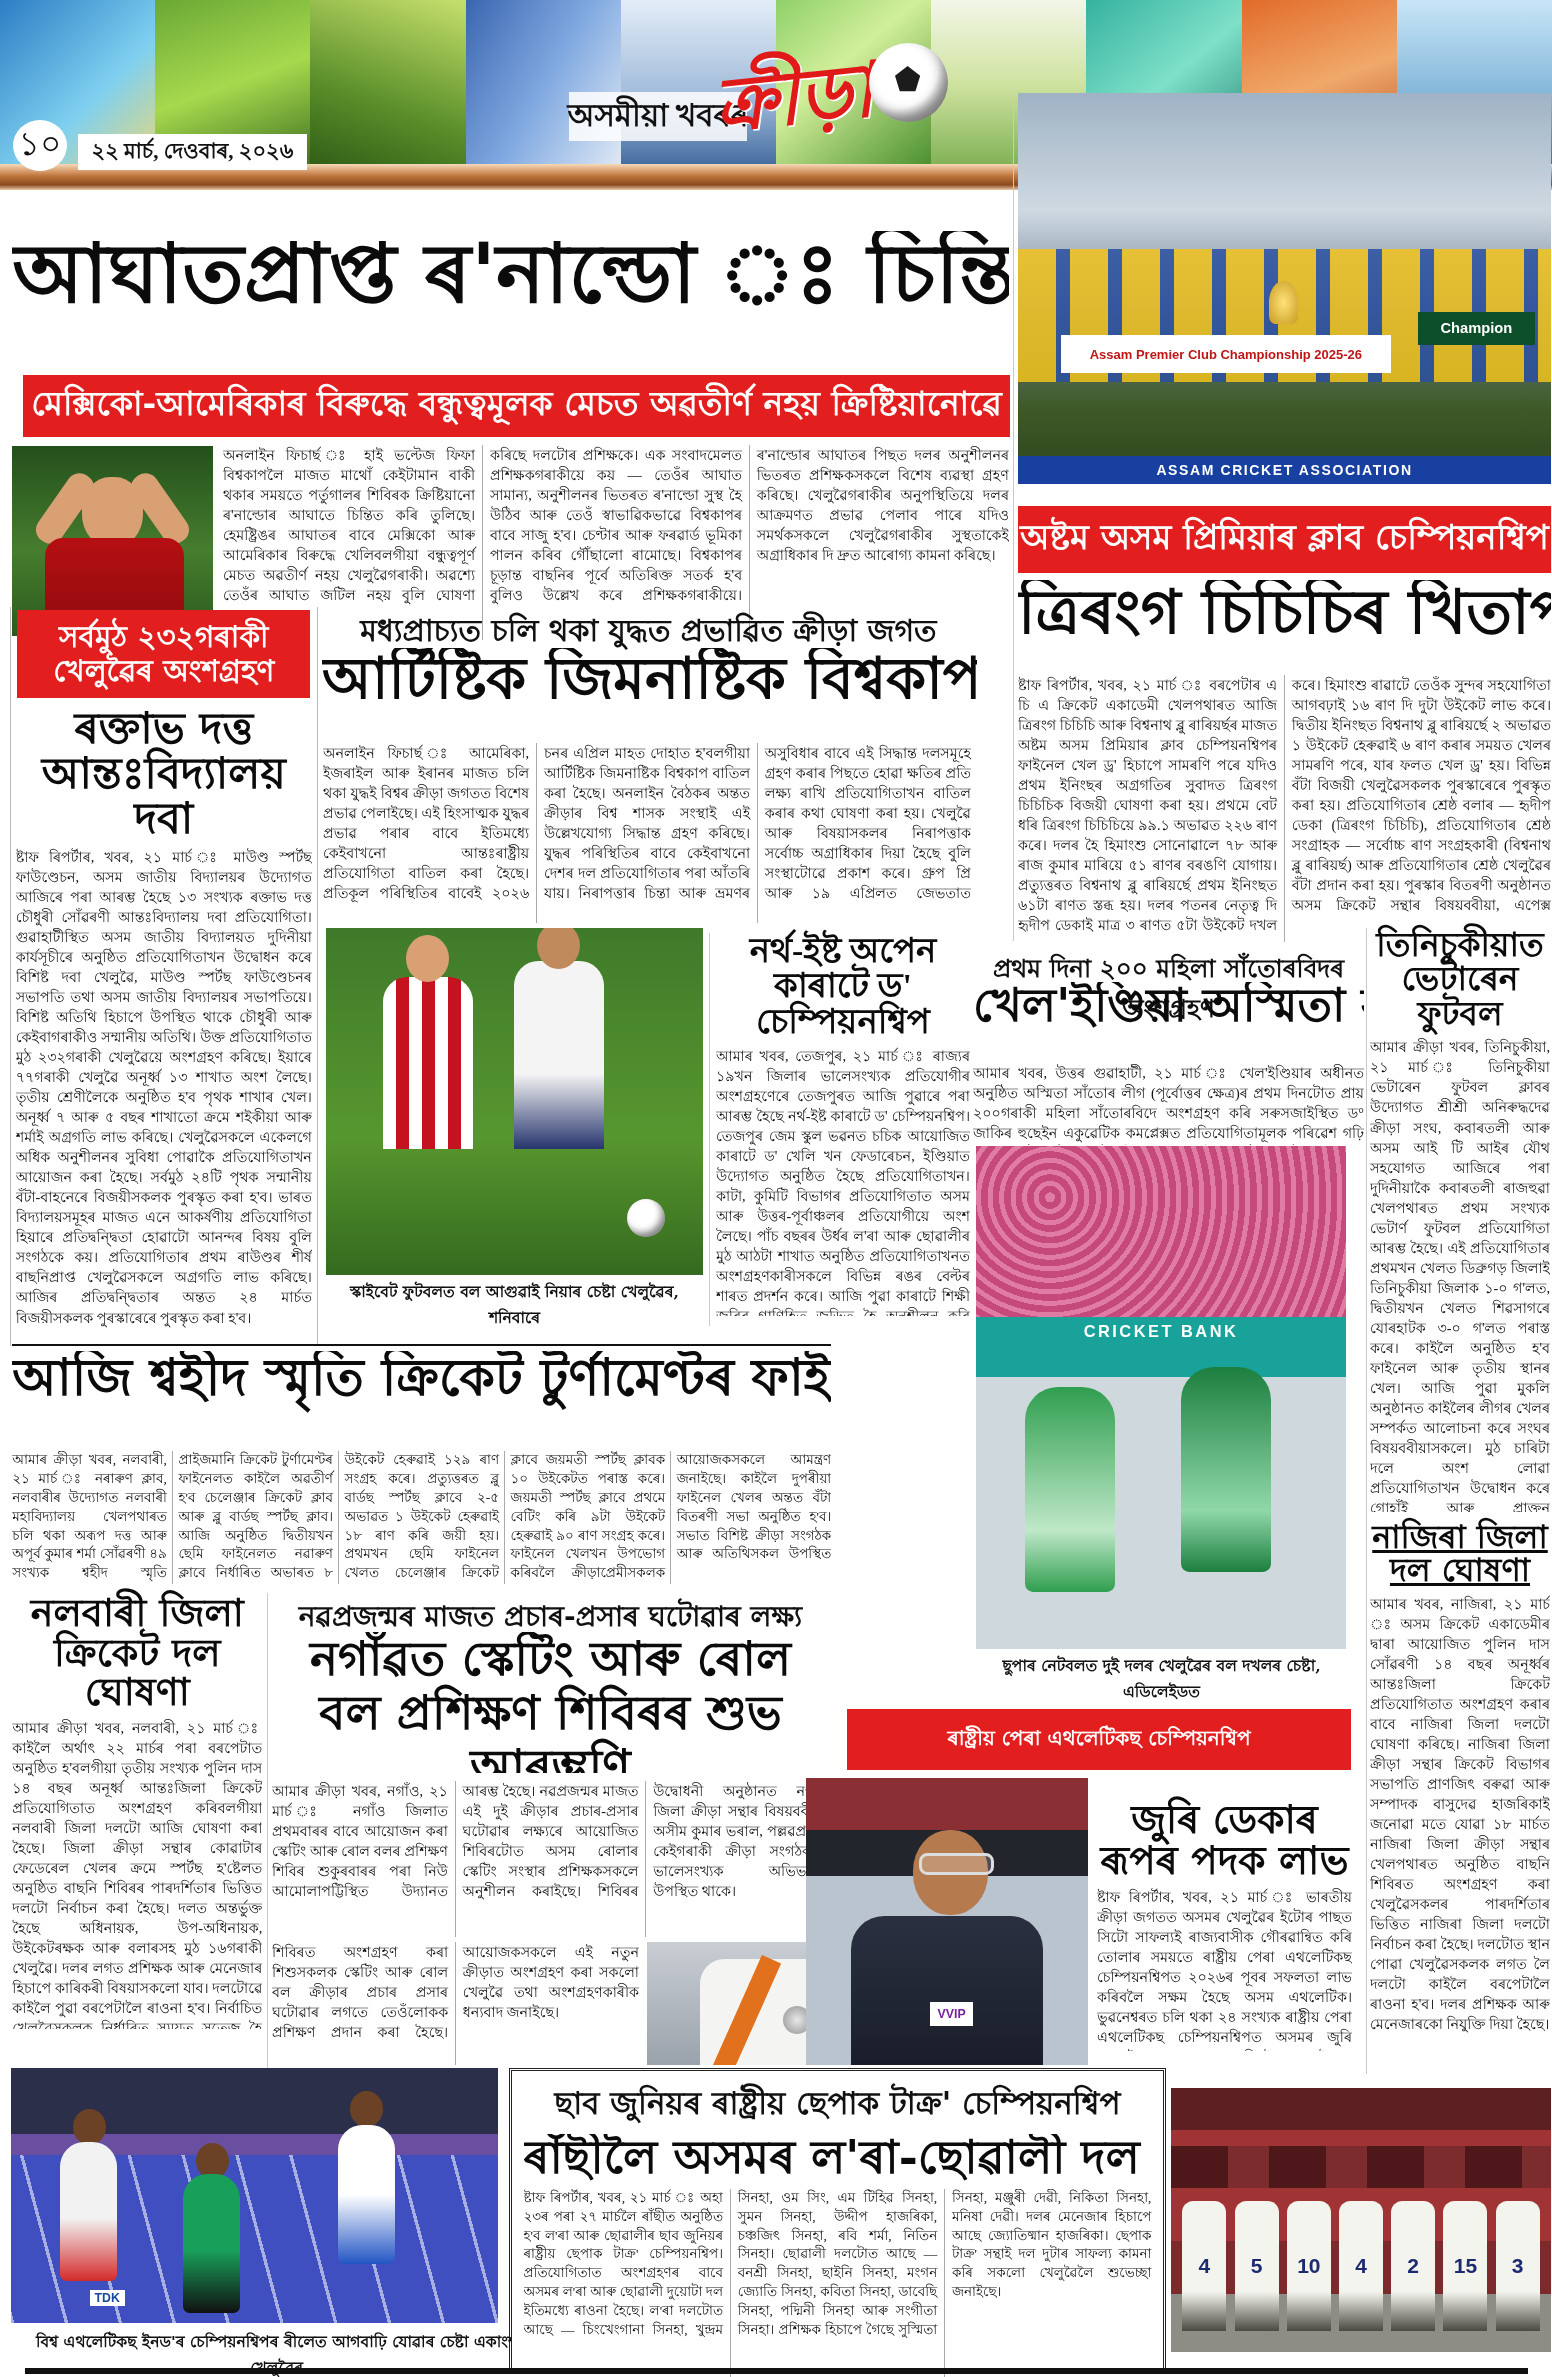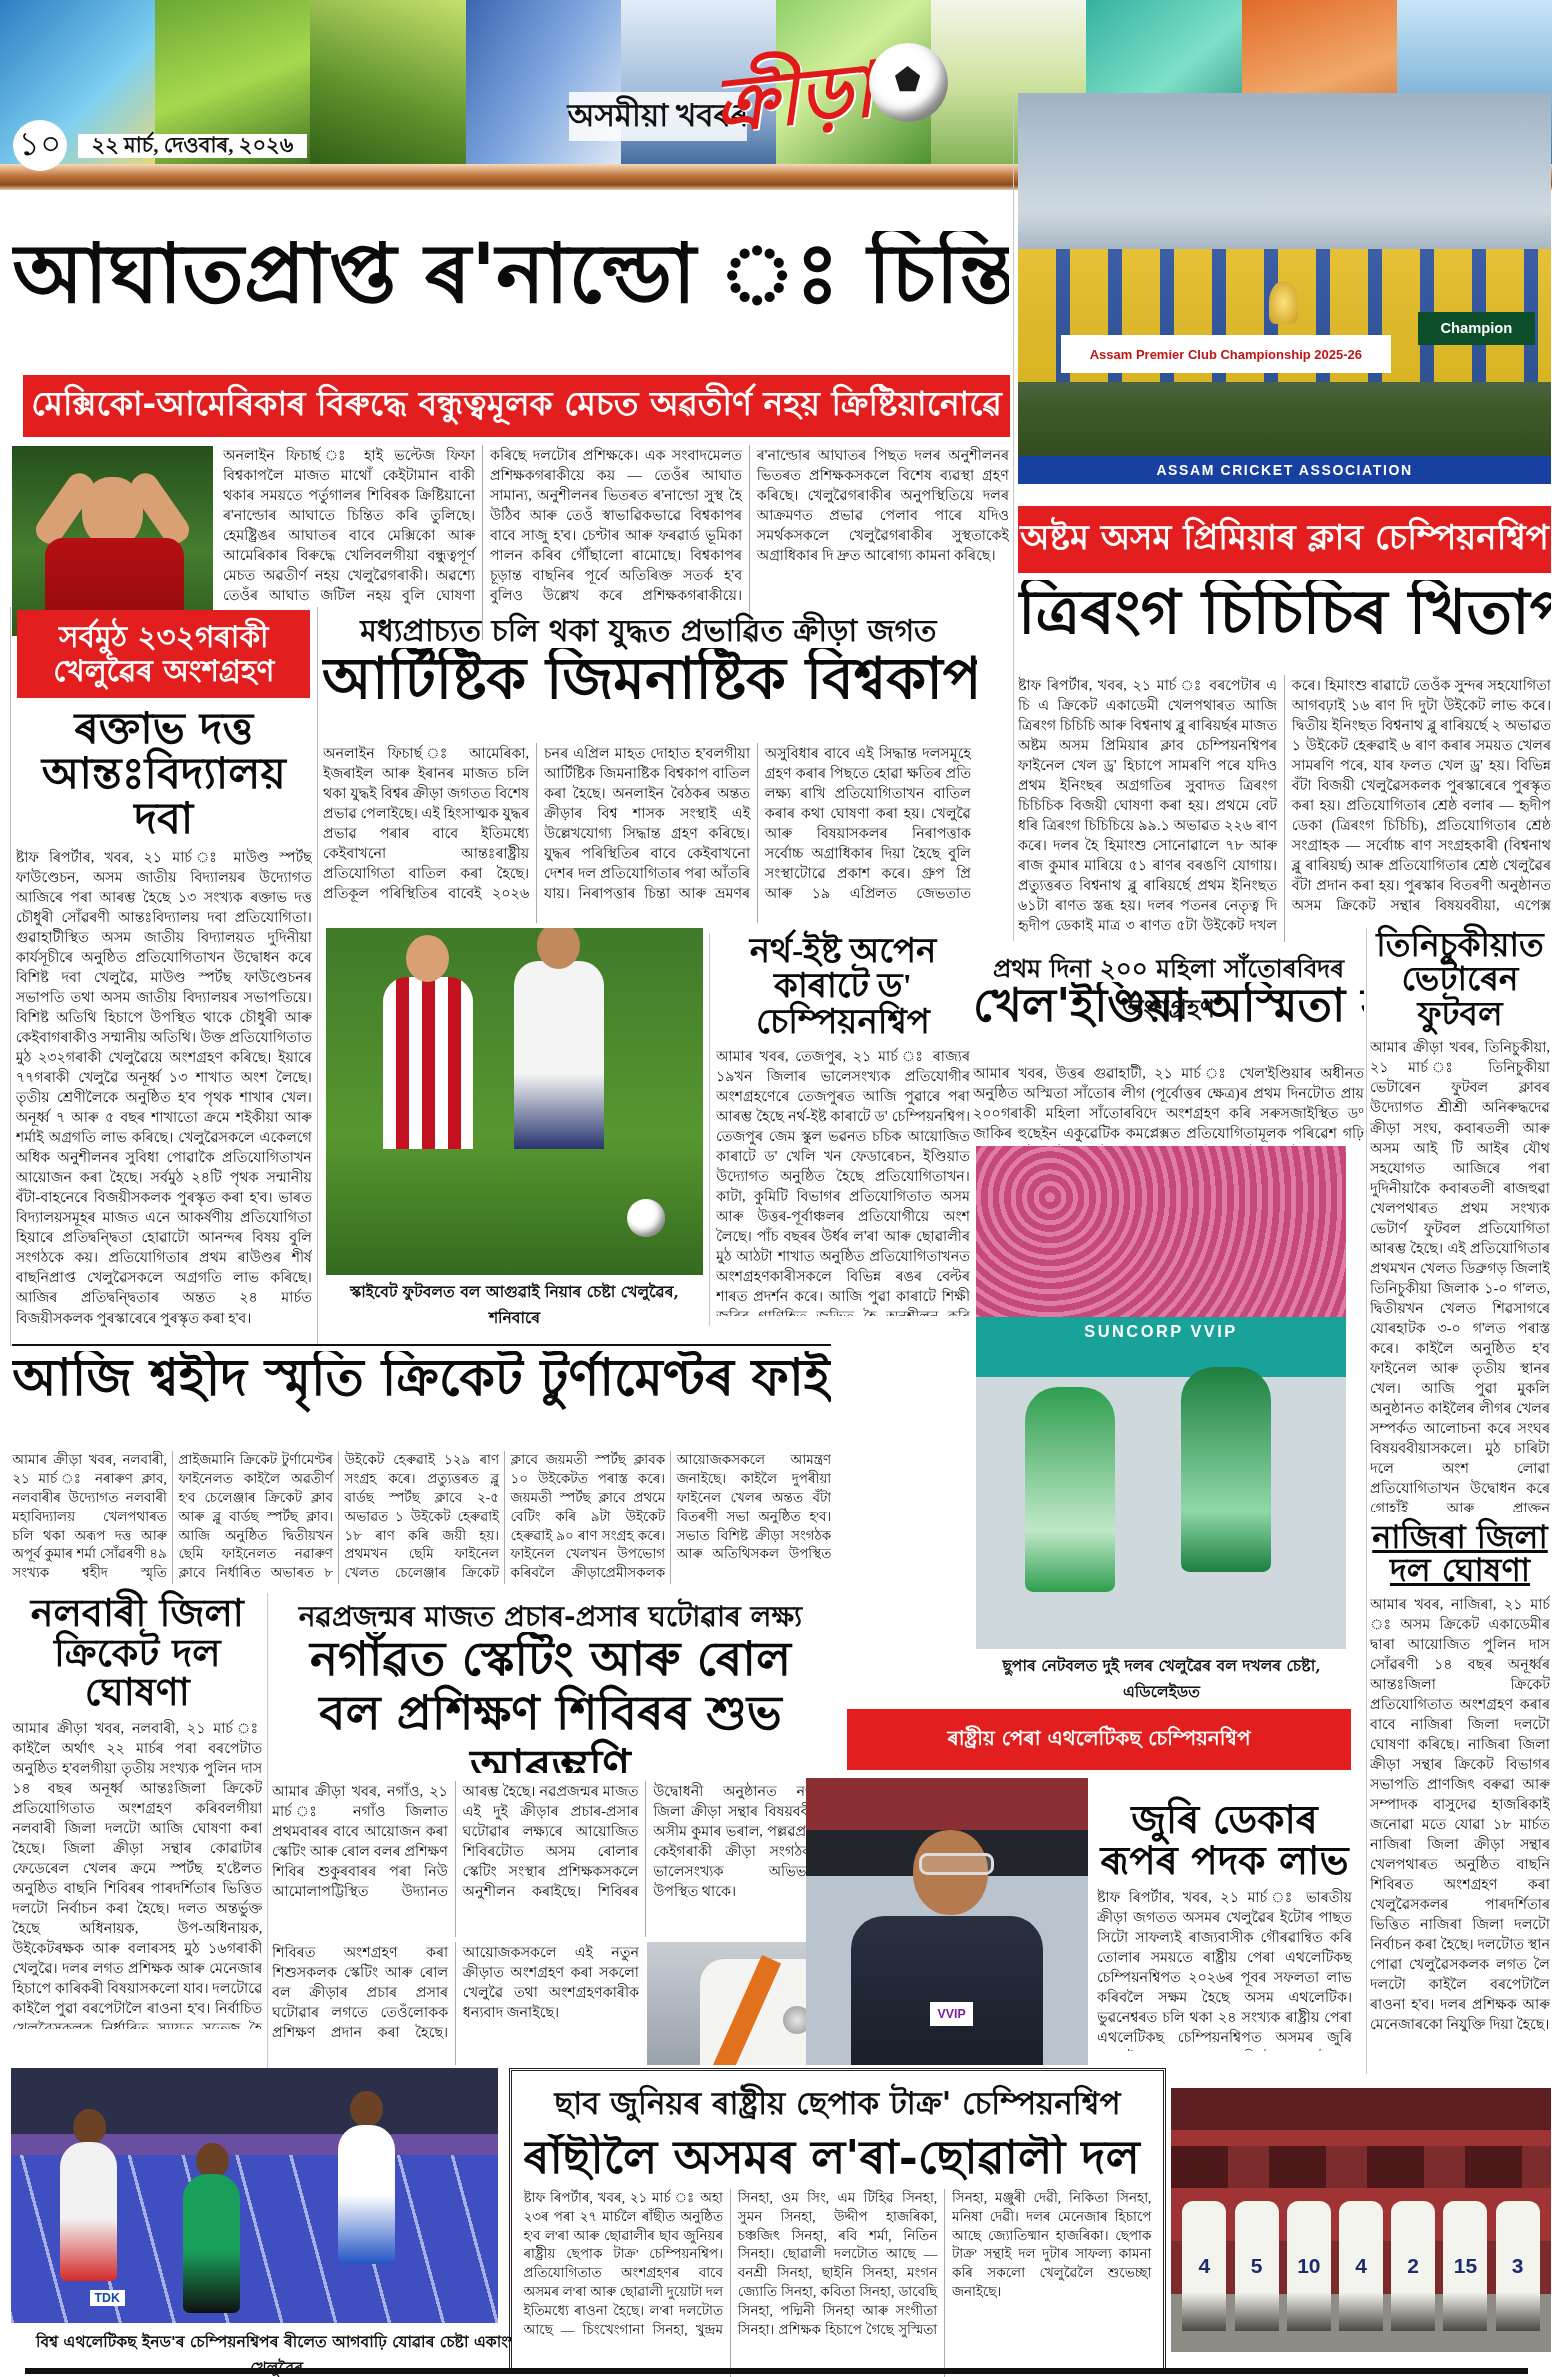--- a/index.html
+++ b/index.html
@@ -16,21 +16,21 @@
   .mcell:nth-child(5){background:linear-gradient(180deg,#e3edf7,#9db8d8 60%,#41699e);}
   .mcell:nth-child(6){background:linear-gradient(140deg,#8fd06a,#d2ef9a 40%,#4a8f2f);}
   .mcell:nth-child(7){background:linear-gradient(180deg,#f3f6e8,#cfe3a0 50%,#7fb054);}
   .mcell:nth-child(8){background:linear-gradient(140deg,#35b2a0,#7fe0c8 50%,#1f7f6f);}
   .mcell:nth-child(9){background:linear-gradient(160deg,#e26b2a,#f0a96a 50%,#b2491a);}
   .mcell:nth-child(10){background:linear-gradient(180deg,#c8e6f7,#7fb3d8 60%,#3c6f9e);}
   .mstrip{left:0;top:164px;width:1552px;height:26px;
           background:linear-gradient(180deg,#f7d9b8,#c1773f 45%,#8a4a1d 80%,#e9c9a8);}
   .pagenum{left:13px;top:120px;width:54px;height:51px;background:#fff;border-radius:50%;
            display:flex;align-items:center;justify-content:center;font-size:33px;font-weight:normal;}
-  .datebox{left:78px;top:134px;width:229px;height:24px;background:#fff;display:flex;
+  .datebox{left:78px;top:134px;width:229px;height:36px;background:#fff;display:flex;
            align-items:center;justify-content:center;font-size:21px;font-weight:bold;}
   .logobox{left:569px;top:92px;width:178px;height:49px;background:rgba(255,255,255,.85);
            display:flex;align-items:center;justify-content:center;font-size:31px;font-weight:bold;
            white-space:nowrap;}
   .logoscript{left:714px;top:39px;width:172px;height:115px;color:#e01919;font-size:75px;
               font-weight:bold;font-style:italic;transform:rotate(-6deg);
               text-shadow:1.6px 1.6px 0 #fff;}
   .mball{left:869px;top:43px;width:79px;height:79px;border-radius:50%;
          background:radial-gradient(circle at 35% 30%,#ffffff 55%,#cfcfcf 70%,#9a9a9a);
          box-shadow:inset -6.5px -8.2px 11.5px rgba(0,0,0,.35);}
@@ -191,21 +191,21 @@
   <div class="abs" style="left:716px;top:933px;width:254px;">
     <div class="hl ctr" style="font-size:34px;font-family:Liberation Serif, serif;">নৰ্থ-ইষ্ট অপেন কাৰাটে ড' চেম্পিয়নশ্বিপ</div>
     <div class="body" style="height:270px;margin-top:6.5px;">আমাৰ খবৰ, তেজপুৰ, ২১ মাৰ্চ ঃ ৰাজ্যৰ ১৯খন জিলাৰ ভালেসংখ্যক প্ৰতিযোগীৰ অংশগ্ৰহণেৰে তেজপুৰত আজি পুৱাৰে পৰা আৰম্ভ হৈছে নৰ্থ-ইষ্ট কাৰাটে ড' চেম্পিয়নশ্বিপ। তেজপুৰ জেম স্কুল ভৱনত চচিক আয়োজিত কাৰাটে ড' খেলি খন ফেডাৰেচন, ইণ্ডিয়াত উদ্যোগত অনুষ্ঠিত হৈছে প্ৰতিযোগিতাখন। কাটা, কুমিটি বিভাগৰ প্ৰতিযোগিতাত অসম আৰু উত্তৰ-পূৰ্বাঞ্চলৰ প্ৰতিযোগীয়ে অংশ লৈছে। পাঁচ বছৰৰ উৰ্ধৰ ল'ৰা আৰু ছোৱালীৰ মুঠ আঠটা শাখাত অনুষ্ঠিত প্ৰতিযোগিতাখনত অংশগ্ৰহণকাৰীসকলে বিভিন্ন ৰঙৰ বেল্টৰ শাৰত প্ৰদৰ্শন কৰে। আজি পুৱা কাৰাটে শিক্ষী জুৰিৰ গাণিহিত জড়িত হৈ অনুশীলন কৰি প্ৰতিযোগিতাখনত শুভেচ্ছা জনায় বিশিষ্ট অতিথিসকলে। বিজয়ীসকলক ট্ৰফী, মেডেল আৰু মানপত্ৰ প্ৰদান কৰা হ'ব। সন্ধিয়ালৈ চলা প্ৰতিযোগিতাৰ অন্তত বঁটা বিতৰণী সভা অনুষ্ঠিত হ'ব।</div>
   </div>
 
   <div class="abs kicker" style="left:973px;top:950px;width:391px;font-size:24.6px;">প্ৰথম দিনা ২০০ মহিলা সাঁতোৰবিদৰ অংশগ্ৰহণ</div>
   <div class="abs hl ctr" style="left:973px;top:982px;width:391px;height:75px;font-size:46px;white-space:nowrap;overflow:hidden;">খেল'ইণ্ডিয়া অস্মিতা সাঁতোৰ লীগ</div>
   <div class="abs body" style="left:973px;top:1063px;width:391px;height:82px;">আমাৰ খবৰ, উত্তৰ গুৱাহাটী, ২১ মাৰ্চ ঃ খেল'ইণ্ডিয়াৰ অধীনত অনুষ্ঠিত অস্মিতা সাঁতোৰ লীগ (পূৰ্বোত্তৰ ক্ষেত্ৰ)ৰ প্ৰথম দিনটোত প্ৰায় ২০০গৰাকী মহিলা সাঁতোৰবিদে অংশগ্ৰহণ কৰি সৰুসজাইস্থিত ড° জাকিৰ হুছেইন একুৱেটিক কমপ্লেক্সত প্ৰতিযোগিতামূলক পৰিৱেশ গঢ়ি তোলে। মুঠ ৪০টা ইভেণ্টৰ ভিতৰত প্ৰথম দিনা ২০টা ইভেণ্ট সফলভাৱে সম্পন্ন কৰা হয়। অসম সাঁতোৰ সংস্থাৰ প্ৰচাৰ সচিব মুকুটেশ্বৰ গোস্বামীয়ে জনোৱা মতে পূৰ্বাঞ্চলৰ ৮খন ৰাজ্যৰ উপৰি বিহাৰ, ওড়িষা, ঝাৰখণ্ড আৰু পশ্চিমবংগৰ দলসমূহেও এই প্ৰতিযোগিতাত অংশগ্ৰহণ কৰি শতাধিক সাঁতোৰবিদক উদগনি দিছে।</div>
   <div class="abs photo ph-netball" style="left:976px;top:1146px;width:370px;height:503px;">
     <div class="crowd"></div>
-    <div class="bank">SUNCORP VVIP</div>
+    <div class="bank">CRICKET BANK</div>
     <div class="g1"></div>
     <div class="g2"></div>
   </div>
   <div class="abs caption" style="left:973px;top:1654px;width:377px;">ছুপাৰ নেটবলত দুই দলৰ খেলুৱৈৰ বল দখলৰ চেষ্টা, এডিলেইডত</div>
 
   <div class="abs" style="left:1370px;top:928px;width:180px;">
     <div class="hl ctr" style="font-size:33px;">তিনিচুকীয়াত ভেটাৰেন ফুটবল</div>
     <div class="body" style="height:475px;margin-top:6.5px;">আমাৰ ক্ৰীড়া খবৰ, তিনিচুকীয়া, ২১ মাৰ্চ ঃ তিনিচুকীয়া ভেটাৰেন ফুটবল ক্লাবৰ উদ্যোগত শ্ৰীশ্ৰী অনিৰুদ্ধদেৱ ক্ৰীড়া সংঘ, কবাৰতলী আৰু অসম আই টি আইৰ যৌথ সহযোগত আজিৰে পৰা দুদিনীয়াকৈ কবাৰতলী ৰাজহুৱা খেলপথাৰত প্ৰথম সংখ্যক ভেটাৰ্ণ ফুটবল প্ৰতিযোগিতা আৰম্ভ হৈছে। এই প্ৰতিযোগিতাৰ প্ৰথমখন খেলত ডিব্ৰুগড় জিলাই তিনিচুকীয়া জিলাক ১-০ গ'লত, দ্বিতীয়খন খেলত শিৱসাগৰে যোৰহাটক ৩-০ গ'লত পৰাস্ত কৰে। কাইলৈ অনুষ্ঠিত হ'ব ফাইনেল আৰু তৃতীয় স্থানৰ খেল। আজি পুৱা মুকলি অনুষ্ঠানত কাইলৈৰ লীগৰ খেলৰ সম্পৰ্কত আলোচনা কৰে সংঘৰ বিষয়ববীয়াসকলে। মুঠ চাৰিটা দলে অংশ লোৱা প্ৰতিযোগিতাখন উদ্বোধন কৰে গোহাঁই আৰু প্ৰাক্তন আন্তঃৰাষ্ট্ৰীয় ক্ৰীড়াবিদ, সংঘৰ সভাপতি অবিনাশ ফুকনে।</div>
   </div>
   <div class="abs" style="left:1370px;top:1521px;width:180px;">

